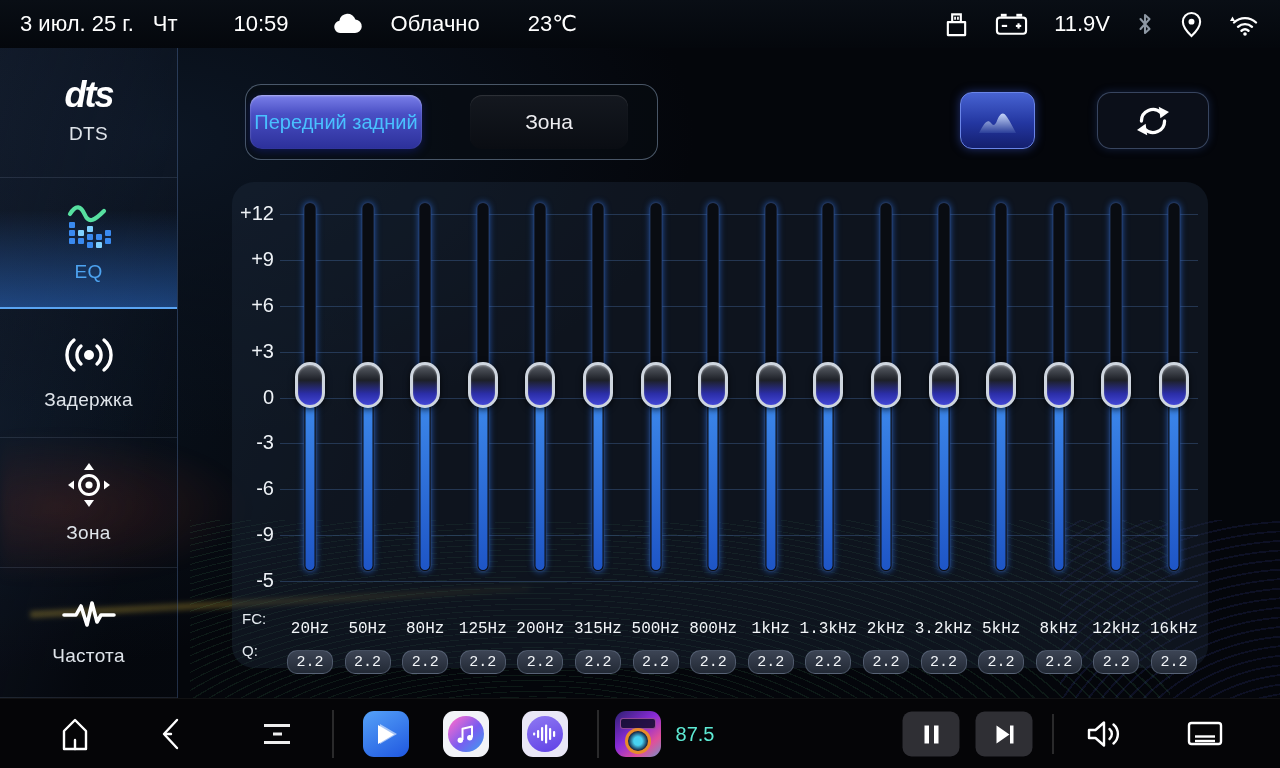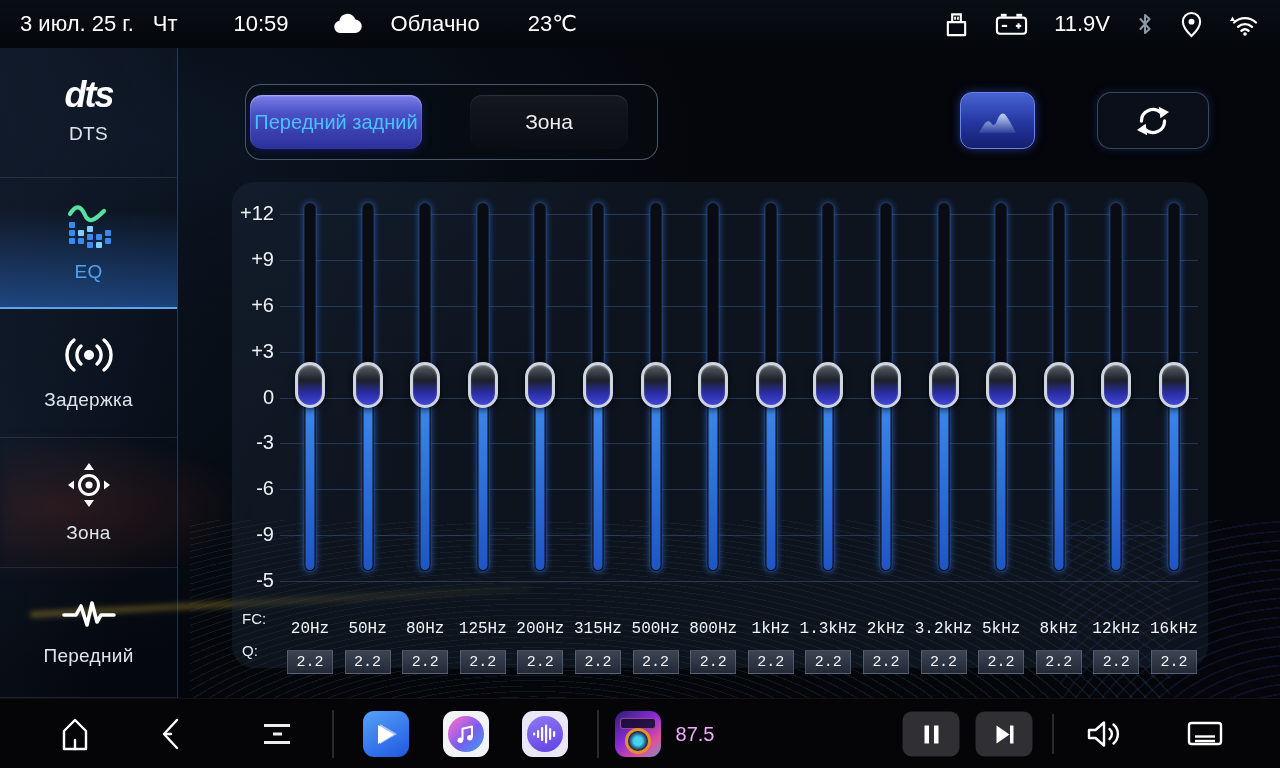--- a/index.html
+++ b/index.html
@@ -71,42 +71,42 @@
   .track{position:absolute;left:50%;transform:translateX(-50%);top:2px;bottom:2px;width:13px;border-radius:7px;
     background:#090c12;border:1px solid rgba(95,150,255,.30);
     box-shadow:0 0 6px rgba(45,115,235,.65);box-sizing:border-box;}
   .fill{position:absolute;left:1px;right:1px;bottom:1px;height:168px;border-radius:6px;
     background:linear-gradient(180deg,#3c87ea,#1e55c6);}
   .thumb{position:absolute;left:50%;transform:translateX(-50%);top:162px;width:30px;height:46px;border-radius:15px;
     border:3px solid #cfd6df;box-sizing:border-box;cursor:grab;
     background:linear-gradient(180deg,#595e66 0%,#1d2027 38%,#2b2ea8 72%,#4347d6 100%);
     box-shadow:0 2px 6px rgba(0,0,0,.7), inset 0 1px 2px rgba(255,255,255,.35);}
   .freq{position:absolute;top:420px;left:50%;transform:translateX(-50%);font-size:16px;color:#f2f5f8;white-space:nowrap;}
-  .qchip{position:absolute;top:450px;left:50%;transform:translateX(-50%);width:46px;height:24px;border-radius:0;
+  .qchip{position:absolute;top:450px;left:50%;transform:translateX(-50%);width:46px;height:24px;border-radius:10px;
     background:linear-gradient(180deg,#3c4454,#222935);border:1px solid rgba(160,180,210,.28);
     display:flex;align-items:center;justify-content:center;font-size:15px;color:#f2f5f8;cursor:pointer;box-sizing:border-box;}
   
   .dock{position:absolute;left:0;top:698px;width:1280px;height:70px;background:#050507;
     border-top:1px solid rgba(255,255,255,.05);}
   .dock-item{position:absolute;top:50%;transform:translate(-50%,-50%);cursor:pointer;}
   .dock-div{position:absolute;top:50%;transform:translate(-50%,-50%);width:1px;height:48px;background:rgba(255,255,255,.30);}
   .app{width:46px;height:46px;border-radius:11px;display:flex;align-items:center;justify-content:center;box-sizing:border-box;}
   .app-play{background:linear-gradient(150deg,#55a2f8,#1f57e0);}
   .app-music{background:#f2f3f7;}
   .music-circle{width:36px;height:36px;border-radius:50%;display:flex;align-items:center;justify-content:center;
     background:linear-gradient(135deg,#f06ad0 10%,#7a5cf0 55%,#3aa0f0 100%);}
   .app-voice{background:#e9e7f6;}
   .voice-circle{width:36px;height:36px;border-radius:50%;display:flex;align-items:center;justify-content:center;
     background:linear-gradient(160deg,#8f79f2,#5f40e6);}
   .app-radio{background:linear-gradient(140deg,#2c2070 0%,#8a2bd8 45%,#e0509a 75%,#30b8e8 115%);position:relative;overflow:hidden;}
   .radio-top{position:absolute;left:5px;top:7px;width:36px;height:11px;border-radius:3px;background:rgba(18,12,44,.85);
     border:1px solid rgba(240,120,220,.55);box-sizing:border-box;}
   .radio-speaker{position:absolute;left:10px;top:17px;width:26px;height:26px;border-radius:50%;
     border:3px solid #e88c2c;background:radial-gradient(circle at 50% 50%, #48d2f2 0 30%, #141a3a 70%);box-sizing:border-box;}
-  .radio-text{font-size:20px;color:#f0abfc;}
+  .radio-text{font-size:20px;color:#5eead4;}
   .media-btn{width:57px;height:45px;border-radius:9px;background:#2f2f34;display:flex;align-items:center;justify-content:center;}
 </style>
 </head>
 <body>
 
 <div id="screen">
 
   <div class="deco deco-red"></div>
   <div class="deco deco-yellow"></div>
   <div class="deco deco-green"></div>
@@ -219,21 +219,21 @@
         </svg>
       </span>
       <span class="side-label">Зона</span>
     </div>
     <div class="side-item">
       <span>
         <svg width="58" height="34" viewBox="0 0 58 34" fill="none">
           <polyline points="4,17 16,17 21,8 27,27 32,5 37,24 41,17 54,17" stroke="#fff" stroke-width="3.6" stroke-linecap="round" stroke-linejoin="round"></polyline>
         </svg>
       </span>
-      <span class="side-label">Передний</span>
+      <span class="side-label">Частота</span>
     </div>
   </div>
 
   <div class="tabs">
     <div class="tab tab1">Передний задний</div>
     <div class="tab tab2">Зона</div>
   </div>
 
   <div class="btn-preset">
     <span>

